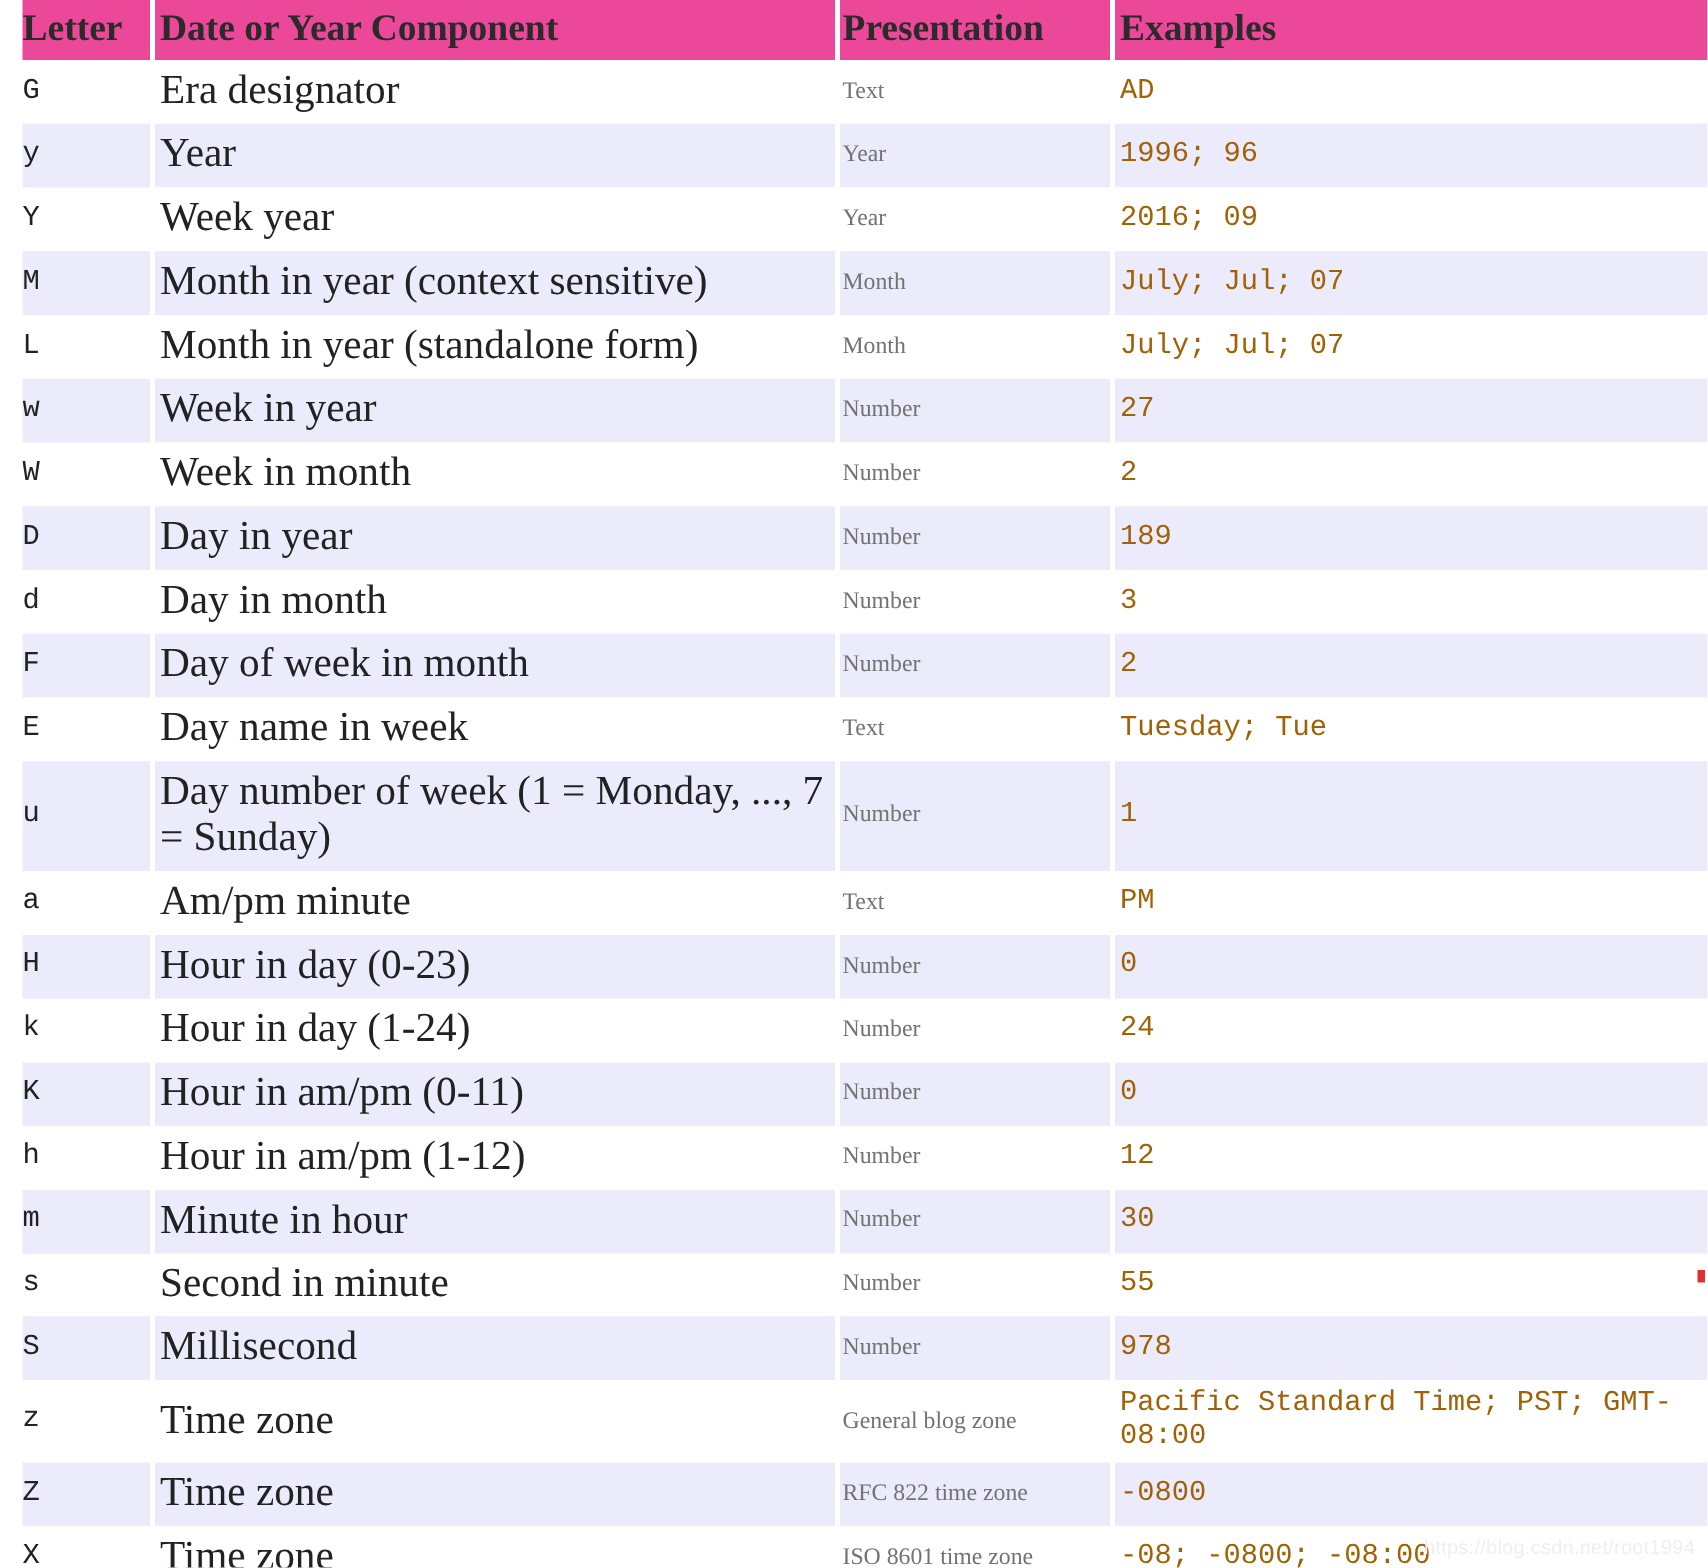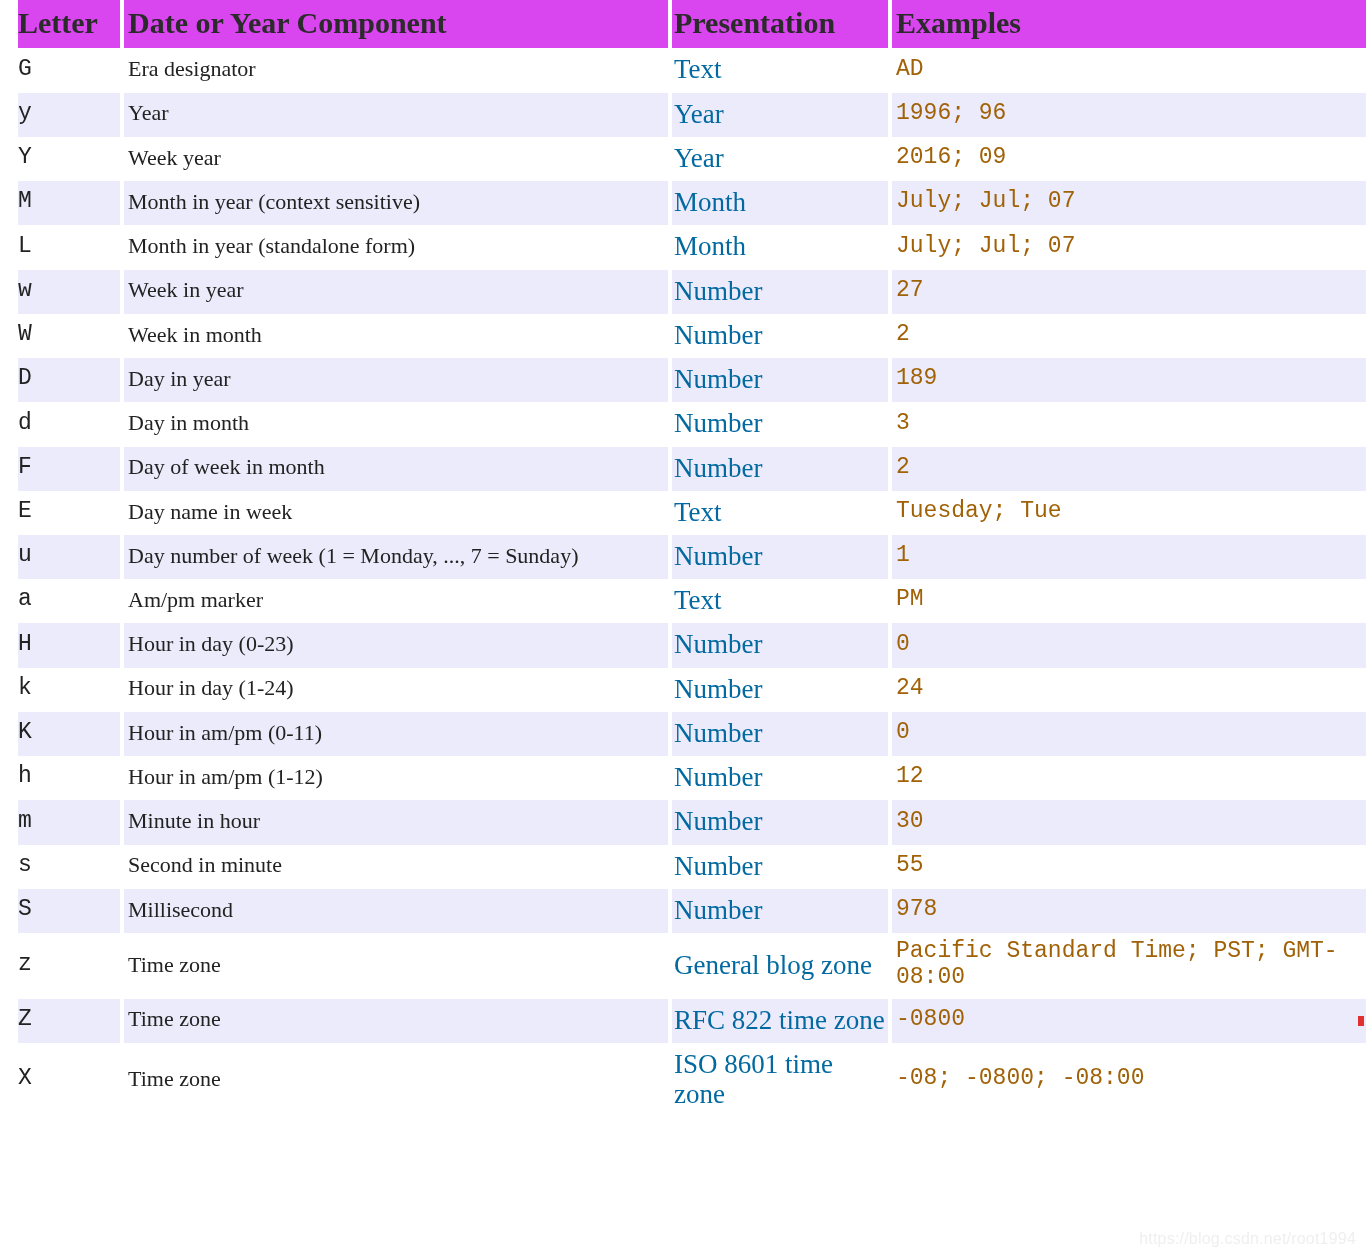--- a/index.html
+++ b/index.html
@@ -29,21 +29,21 @@
     width: 1366px;
     table-layout: fixed;
   }
 
   table.fmt-table col.c-letter       { width: 122px; }
   table.fmt-table col.c-component    { width: 548px; }
   table.fmt-table col.c-presentation { width: 220px; }
   table.fmt-table col.c-examples     { width: 476px; }
 
   thead th {
-    background: #d946ef;
+    background: #ec4899;
     color: #2b2b2b;
     font-family: "Liberation Serif", "DejaVu Serif", serif;
     font-weight: bold;
     font-size: 30px;
     text-align: left;
     vertical-align: middle;
     padding: 7px 4px 9px 4px;
     line-height: 1.08;
     border: none;
   }
@@ -75,27 +75,27 @@
   }
 
   .cell-letter {
     font-family: "Liberation Mono", "DejaVu Sans Mono", monospace;
     font-size: 23px;
     color: #222222;
     white-space: nowrap;
   }
   .cell-component {
     font-family: "Liberation Serif", "DejaVu Serif", serif;
-    font-size: 22px;
+    font-size: 33px;
     color: #222222;
   }
   .cell-presentation {
     font-family: "Liberation Serif", "DejaVu Serif", serif;
-    font-size: 27px;
-    color: #0369a1;
+    font-size: 19px;
+    color: #737373;
   }
   .cell-examples {
     font-family: "Liberation Mono", "DejaVu Sans Mono", monospace;
     font-size: 23px;
     color: #a16207;
   }
 
   
   .gutter {
     position: absolute;
@@ -216,21 +216,21 @@
           <td class="cell-examples">Tuesday; Tue</td>
         </tr>
         <tr class="alt">
           <td class="cell-letter">u</td>
           <td class="cell-component">Day number of week (1 = Monday, ..., 7 = Sunday)</td>
           <td class="cell-presentation">Number</td>
           <td class="cell-examples">1</td>
         </tr>
         <tr>
           <td class="cell-letter">a</td>
-          <td class="cell-component">Am/pm marker</td>
+          <td class="cell-component">Am/pm minute</td>
           <td class="cell-presentation">Text</td>
           <td class="cell-examples">PM</td>
         </tr>
         <tr class="alt">
           <td class="cell-letter">H</td>
           <td class="cell-component">Hour in day (0-23)</td>
           <td class="cell-presentation">Number</td>
           <td class="cell-examples">0</td>
         </tr>
         <tr>

